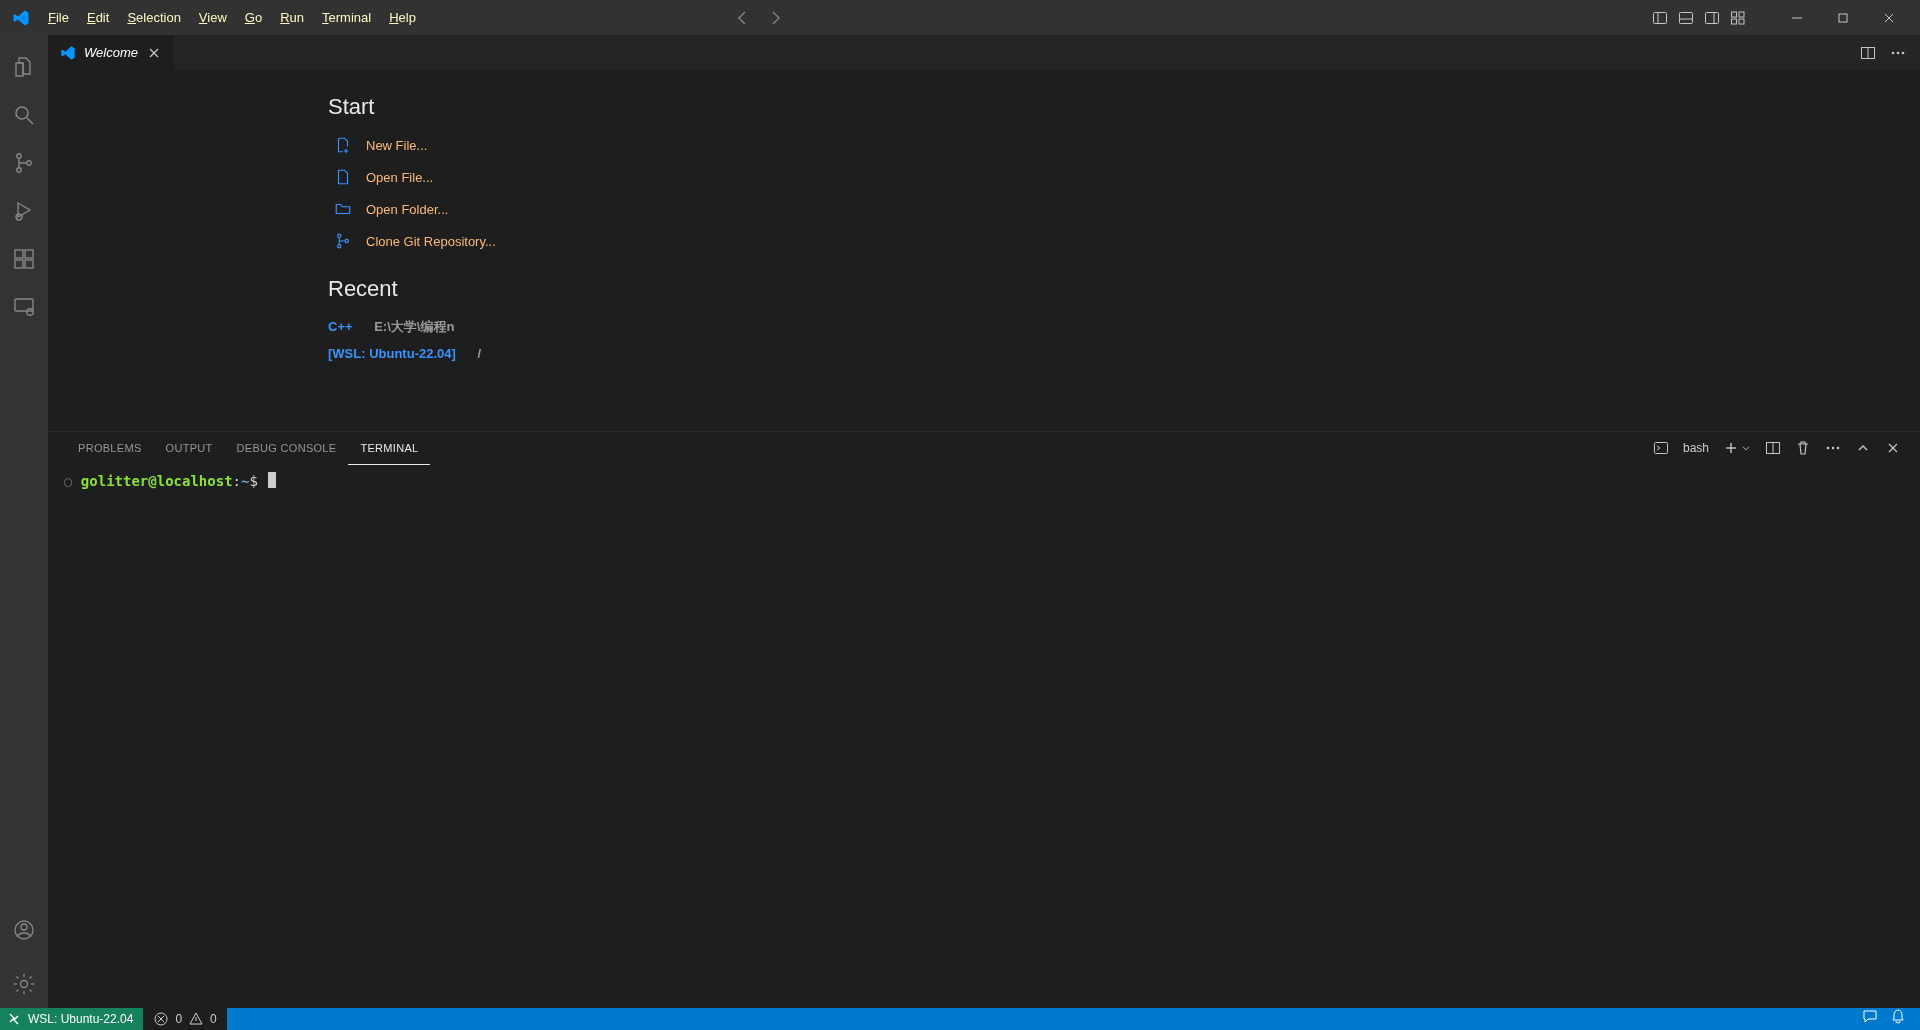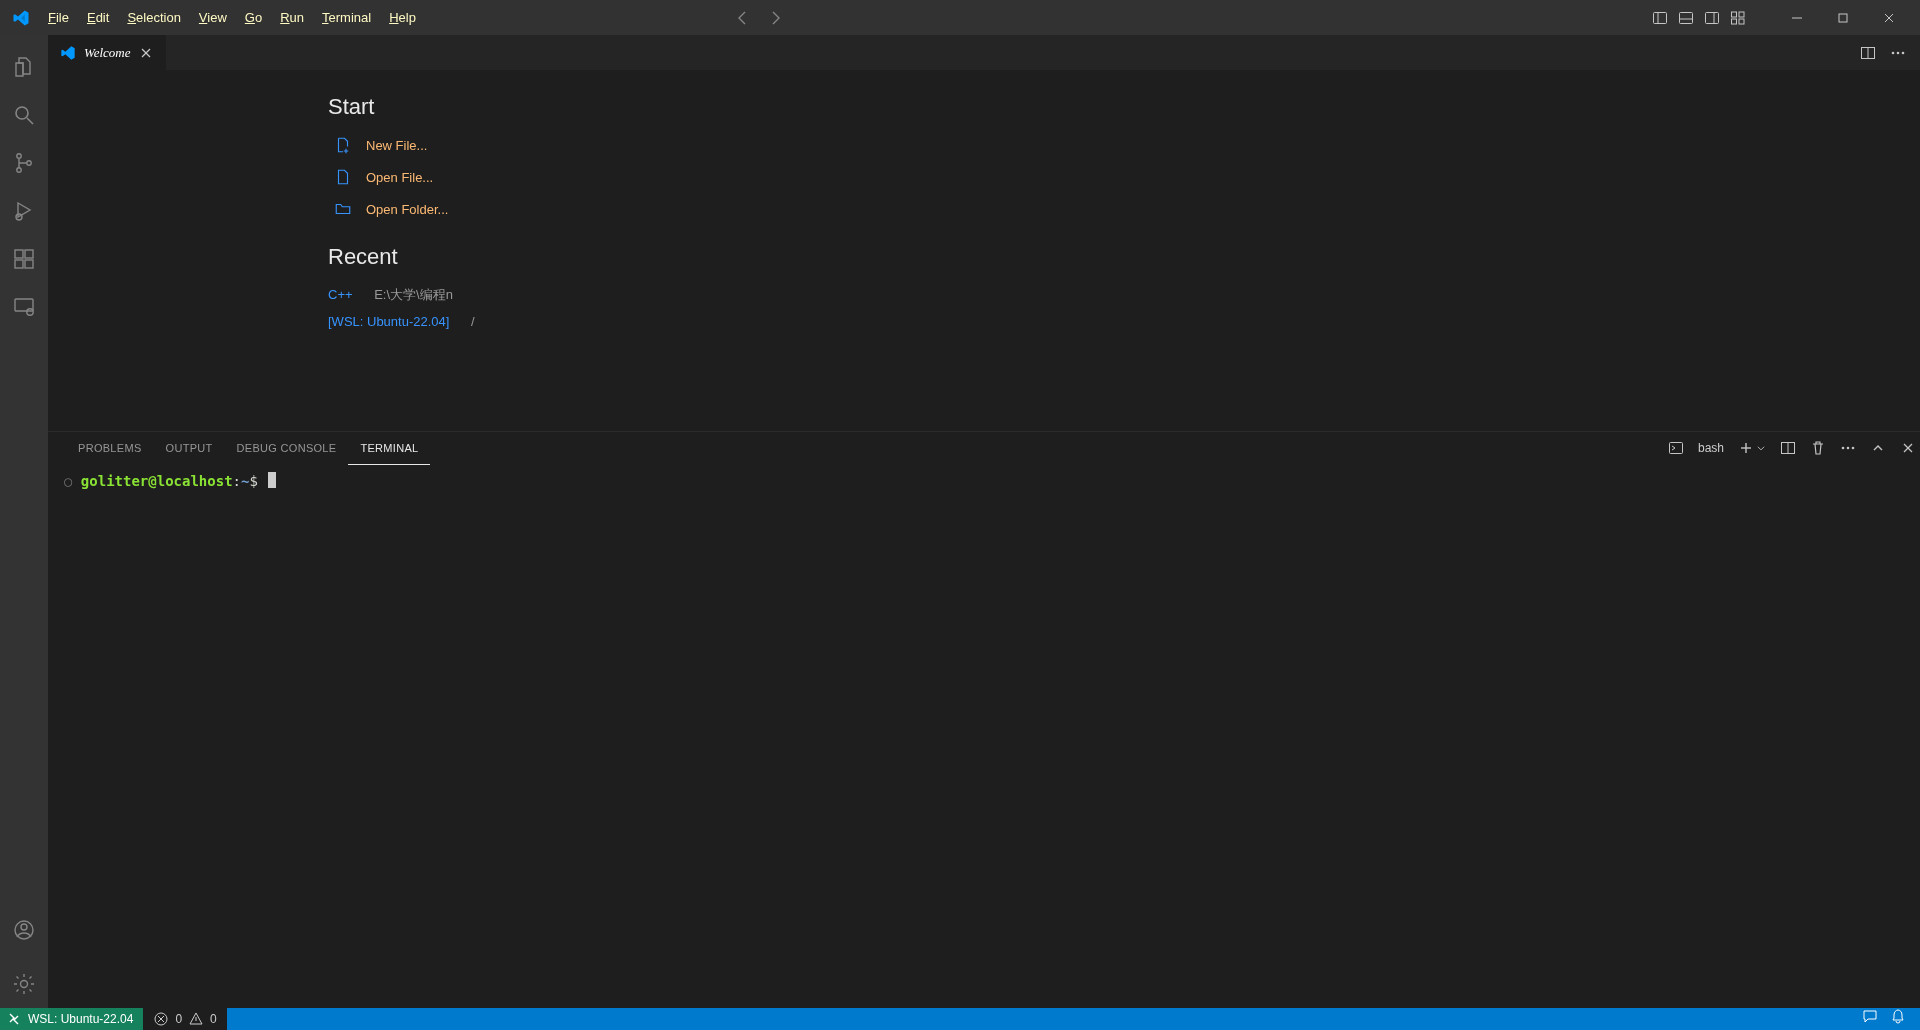--- a/index.html
+++ b/index.html
@@ -44,38 +44,37 @@
 
 .main { flex: 1; display: flex; flex-direction: column; background: #1e1e1e; min-width: 0; }
 
 .tabrow { height: 35px; background: #252526; display: flex; align-items: stretch; }
 .tab {
   display: flex; align-items: center; gap: 8px;
   padding: 1px 12px; background: #1e1e1e;
   border-bottom: 1px solid #1e1e1e;
   font-style: italic; color: #ffffff;
   border-top: 1px solid #1e1e1e;
-  font-family: Liberation Serif, serif;
 }
 .tab .close { color: #c5c5c5; font-style: normal; }
 .tabrow .tab-actions { margin-left: auto; display: flex; align-items: center; gap: 14px; padding-right: 14px; color: #c5c5c5; }
 
 .editor { flex: 0 0 auto; height: 360px; padding: 18px 0 0 280px; overflow: hidden; }
 .section-head { font-size: 22px; color: #e8e8e8; margin: 6px 0 12px 0; font-weight: 400; }
 .start-item { display: flex; align-items: center; gap: 14px; padding: 4px 0 10px 6px; color: #fdba74; cursor: pointer; }
 .start-item svg, .start-item .ico { color: #3794ff; }
-.recent-row { padding: 4px 0 6px 0; }
+.recent-row { padding: 4px 0 6px 0; font-weight: bold; }
 .recent-row .name { color: #3794ff; margin-right: 18px; }
 .recent-row .path { color: #999; }
 
 .panel { flex: 1; background: #1e1e1e; border-top: 1px solid #1e1e1e; display: flex; flex-direction: column; min-height: 0; }
 .panel-tabs { display: flex; align-items: center; height: 33px; padding-left: 18px; background: #1e1e1e; border-top: 1px solid #2b2b2b; }
 .ptab { font-size: 11px; color: #969696; padding: 0 12px; height: 33px; display: flex; align-items: center; letter-spacing: 0.3px; cursor: pointer; }
 .ptab.active { color: #e7e7e7; border-bottom: 1px solid #e7e7e7; }
-.panel-actions { margin-left: auto; display: flex; align-items: center; gap: 14px; padding-right: 4px; color: #c5c5c5; }
+.panel-actions { margin-left: auto; display: flex; align-items: center; gap: 14px; padding-right: 19px; color: #c5c5c5; }
 .panel-actions .bashlabel { font-size: 12px; color: #ccc; }
 .terminal-body { flex: 1; padding: 8px 0 0 16px; font-family: Consolas, monospace; font-size: 14px; }
 .term-line .circ { color: #6e6e6e; }
 .term-line .user { color: #8ae234; font-weight: bold; }
 .term-line .path { color: #729fcf; font-weight: bold; }
 .term-line .dollar { color: #d3d7cf; }
 .term-cursor {
   display: inline-block; width: 8px; height: 16px;
   background: #cccccc; vertical-align: -2px; margin-left: 2px;
 }
@@ -262,20 +261,29 @@
             <path d="M6 3h8l4 4v14H6z" stroke="#3794ff" stroke-width="1.5" fill="none"></path>
           </svg>
         <span>Open File...</span>
       </div>
       <div class="start-item">
         <svg class="ic18" viewBox="0 0 24 24">
             <path d="M3 6h6l2 3h10v9H3z" stroke="#3794ff" stroke-width="1.5" fill="none"></path>
           </svg>
         <span>Open Folder...</span>
       </div>
+      <div class="start-item">
+        <svg class="ic18" viewBox="0 0 24 24">
+            <circle cx="7" cy="5" r="2.2" stroke="#3794ff" stroke-width="1.5" fill="none"></circle>
+            <circle cx="7" cy="19" r="2.2" stroke="#3794ff" stroke-width="1.5" fill="none"></circle>
+            <circle cx="17" cy="12" r="2.2" stroke="#3794ff" stroke-width="1.5" fill="none"></circle>
+            <path d="M7 7v10M7 12h8" stroke="#3794ff" stroke-width="1.5"></path>
+          </svg>
+        <span>Clone Git Repository...</span>
+      </div>
 
       <div class="section-head" style="margin-top:16px">Recent</div>
       <div class="recent-row">
         <span class="name">C++</span>
         <span class="path">E:\大学\编程n</span>
       </div>
       <div class="recent-row">
         <span class="name">[WSL: Ubuntu-22.04]</span>
         <span class="path">/</span>
       </div>

